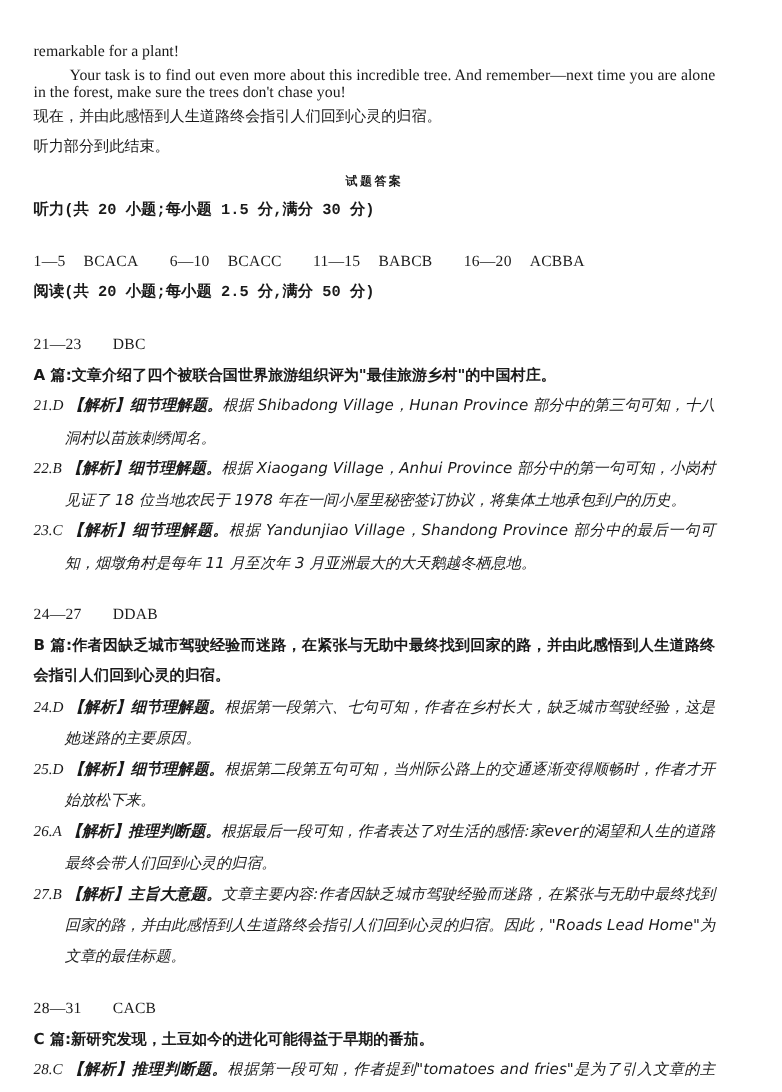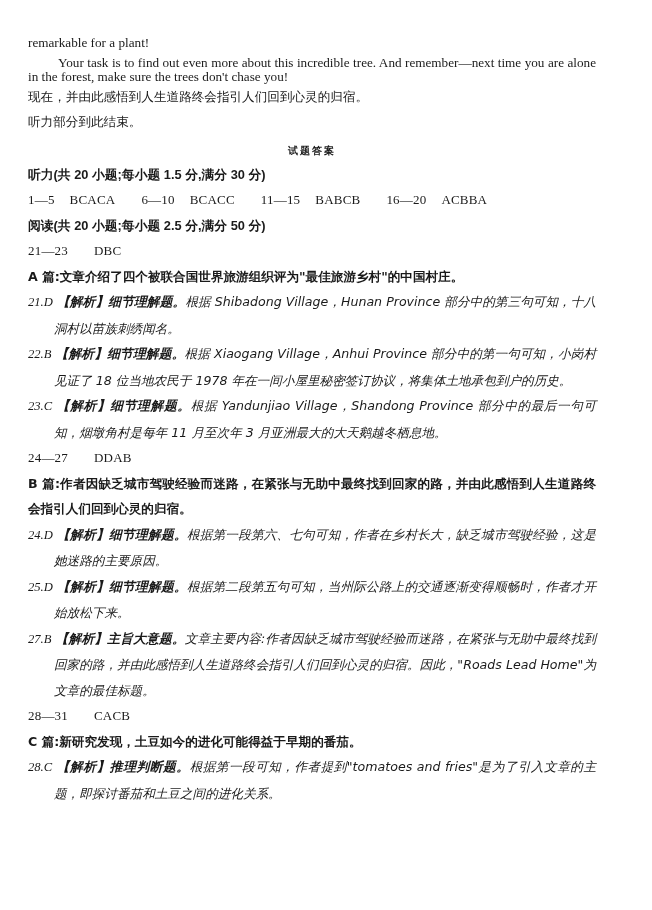--- a/index.html
+++ b/index.html
@@ -57,25 +57,26 @@
   .bold-cn {
     font-family: "DejaVu Sans", "Liberation Sans", sans-serif;
     font-weight: bold;
     font-size: 12.8px;
   }
   .ans-row {
     font-size: 13px;
     line-height: 25.5px;
     font-family: "Liberation Serif", serif;
     letter-spacing: 0.2px;
+    margin-top: 18px;
   }
   .ans-row .gap { display: inline-block; width: 26px; }
   .ans-row .gap-sm { display: inline-block; width: 15px; }
   .sec-head {
-    font-family: Liberation Sans, sans-serif;
+    font-family: Liberation Mono, monospace;
     font-weight: bold;
     font-size: 12.8px;
     line-height: 25.5px;
   }
   .qnum {
     font-family: "Liberation Serif", serif;
   }
   .blk {
     font-family: "DejaVu Sans", "Liberation Sans", sans-serif;
     font-size: 12.6px;
@@ -134,20 +135,23 @@
   </div>
   <div class="blk bold">B 篇:作者因缺乏城市驾驶经验而迷路，在紧张与无助中最终找到回家的路，并由此感悟到人生道路终会指引人们回到心灵的归宿。</div>
 
   <div class="blk hang">
     <span class="qnum">24.</span><span class="qnum">D</span>&nbsp;<span class="bold-cn">【解析】细节理解题。</span><span>根据第一段第六、七句可知，作者在乡村长大，缺乏城市驾驶经验，这是她迷路的主要原因。</span>
   </div>
   <div class="blk hang">
     <span class="qnum">25.</span><span class="qnum">D</span>&nbsp;<span class="bold-cn">【解析】细节理解题。</span><span>根据第二段第五句可知，当州际公路上的交通逐渐变得顺畅时，作者才开始放松下来。</span>
   </div>
   <div class="blk hang">
+    <span class="qnum">26.</span><span class="qnum">A</span>&nbsp;<span class="bold-cn">【解析】推理判断题。</span><span>根据最后一段可知，作者表达了对生活的感悟:家ever的渴望和人生的道路最终会带人们回到心灵的归宿。</span>
+  </div>
+  <div class="blk hang">
     <span class="qnum">27.</span><span class="qnum">B</span>&nbsp;<span class="bold-cn">【解析】主旨大意题。</span><span>文章主要内容:作者因缺乏城市驾驶经验而迷路，在紧张与无助中最终找到回家的路，并由此感悟到人生道路终会指引人们回到心灵的归宿。因此，"Roads Lead Home"为文章的最佳标题。</span>
   </div>
 
   <div class="ans-row">
     <span>28—31</span><span class="gap"></span><span>CACB</span>
   </div>
   <div class="blk bold">C 篇:新研究发现，土豆如今的进化可能得益于早期的番茄。</div>
 
   <div class="blk hang">
     <span class="qnum">28.</span><span class="qnum">C</span>&nbsp;<span class="bold-cn">【解析】推理判断题。</span><span>根据第一段可知，作者提到"tomatoes and fries"是为了引入文章的主题，即探讨番茄和土豆之间的进化关系。</span>

